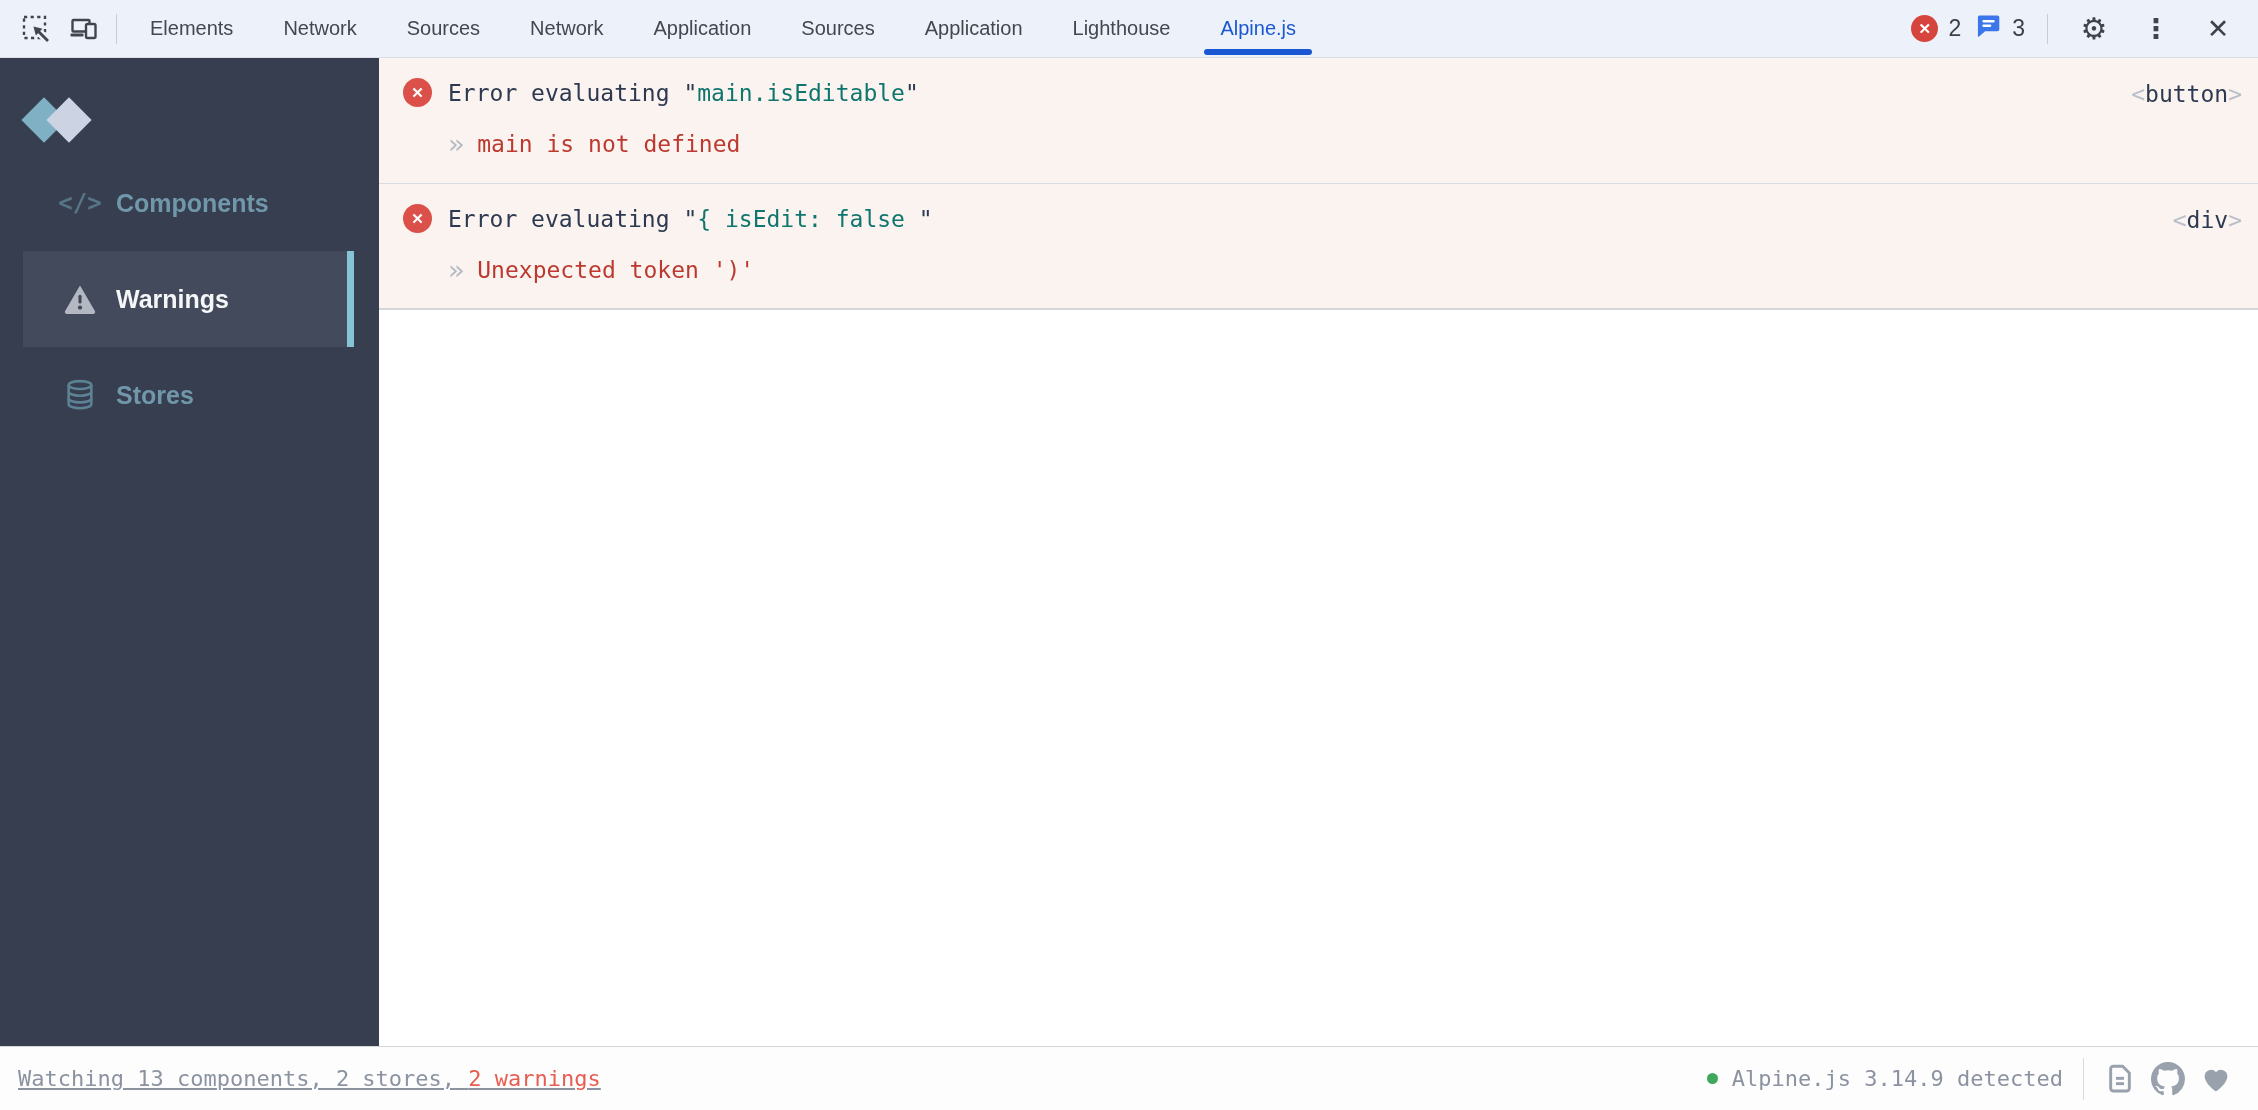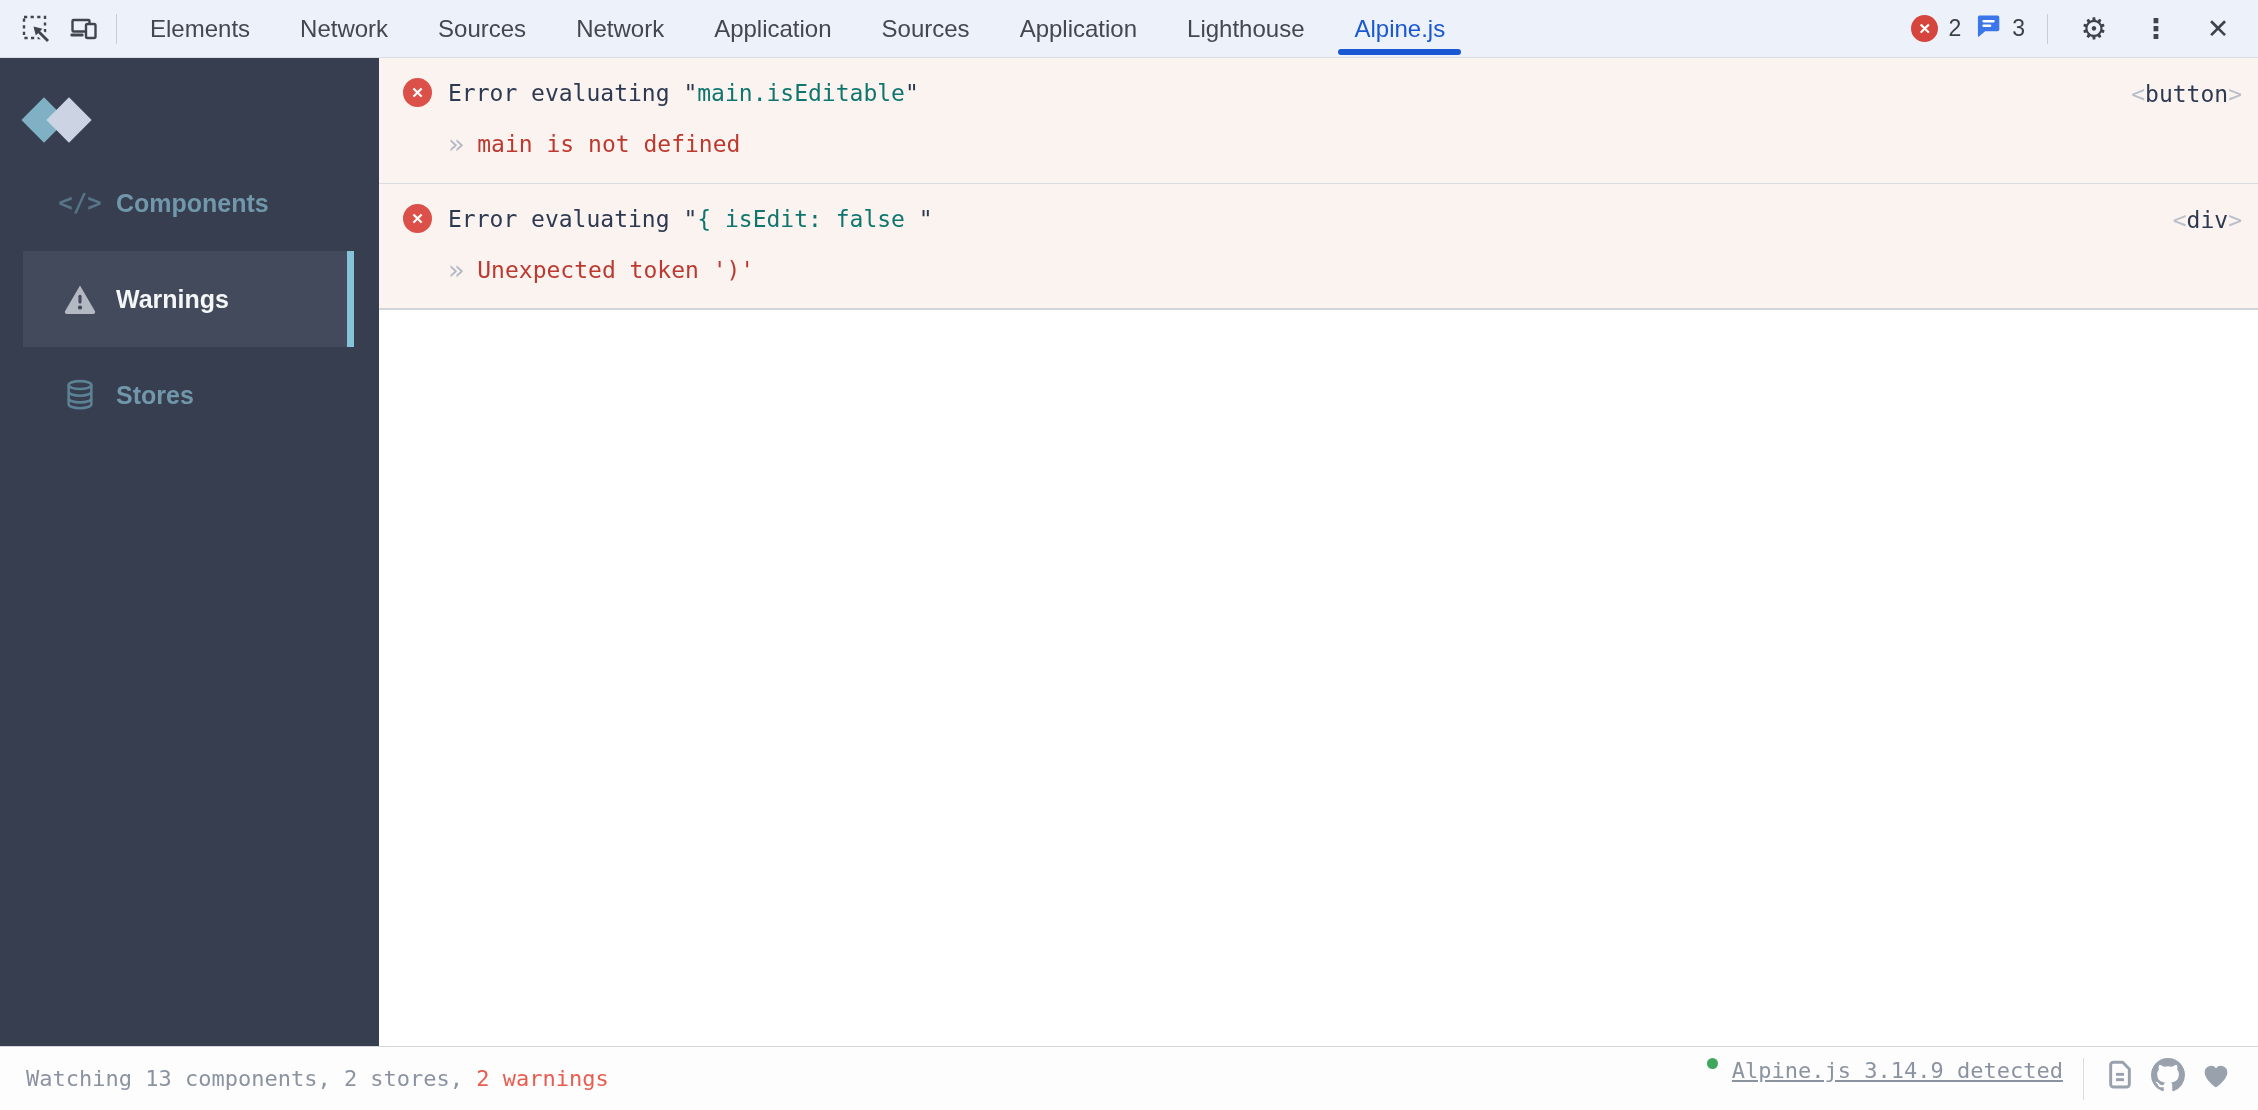--- a/index.html
+++ b/index.html
@@ -23,21 +23,21 @@
     width:48px; height:48px;
     display:flex; align-items:center; justify-content:center;
     flex:0 0 auto;
     cursor:pointer;
   }
   .topbar-sep { width:1px; height:30px; background:#c8ccd5; margin:0 8px; flex:0 0 auto; }
   .tabs { display:flex; height:100%; align-items:stretch; }
   .tab {
     display:flex; align-items:center;
     padding:12px 25px;
-    font-size:24px; color:#44474e;
+    font-size:20px; color:#44474e;
     position:relative; cursor:pointer; white-space:nowrap;
   }
   .tab.active { color:#1a58d3; }
   .tab.active::after {
     content:""; position:absolute; left:9px; right:9px; bottom:2px;
     height:6px; border-radius:4px; background:#1a58d3;
   }
   .topbar-right {
     margin-left:auto; display:flex; align-items:center;
     gap:14px; padding-right:16px;
@@ -122,23 +122,23 @@
 
   
   .statusbar {
     position:absolute; left:0; bottom:0; width:100%; height:64px;
     background:#fdfdfe;
     border-top:1px solid #d4d6da;
     display:flex; align-items:center;
     font-family:"DejaVu Sans Mono", monospace;
     font-size:22px; color:#8b93a1;
   }
-  .status-left { padding-left:26px; white-space:pre; }
+  .status-left { padding-left:18px; white-space:pre;text-decoration:underline; }
   .status-warn { color:#e85d50; }
-  .status-right { margin-left:auto; display:flex; align-items:flex-start;text-decoration:underline; }
+  .status-right { margin-left:auto; display:flex; align-items:center; }
   .detect-dot { width:11px; height:11px; border-radius:50%; background:#3fa85c; margin-right:14px; flex:0 0 auto; }
   .status-sep { width:1px; height:42px; background:#d9dbdf; margin:0 20px; }
   .status-icons { display:flex; align-items:center; gap:15px; padding-right:26px; }
   .status-icons svg { cursor:pointer; }
 </style>
 </head>
 <body>
 
 <div class="topbar">
   <div class="icon-btn">

